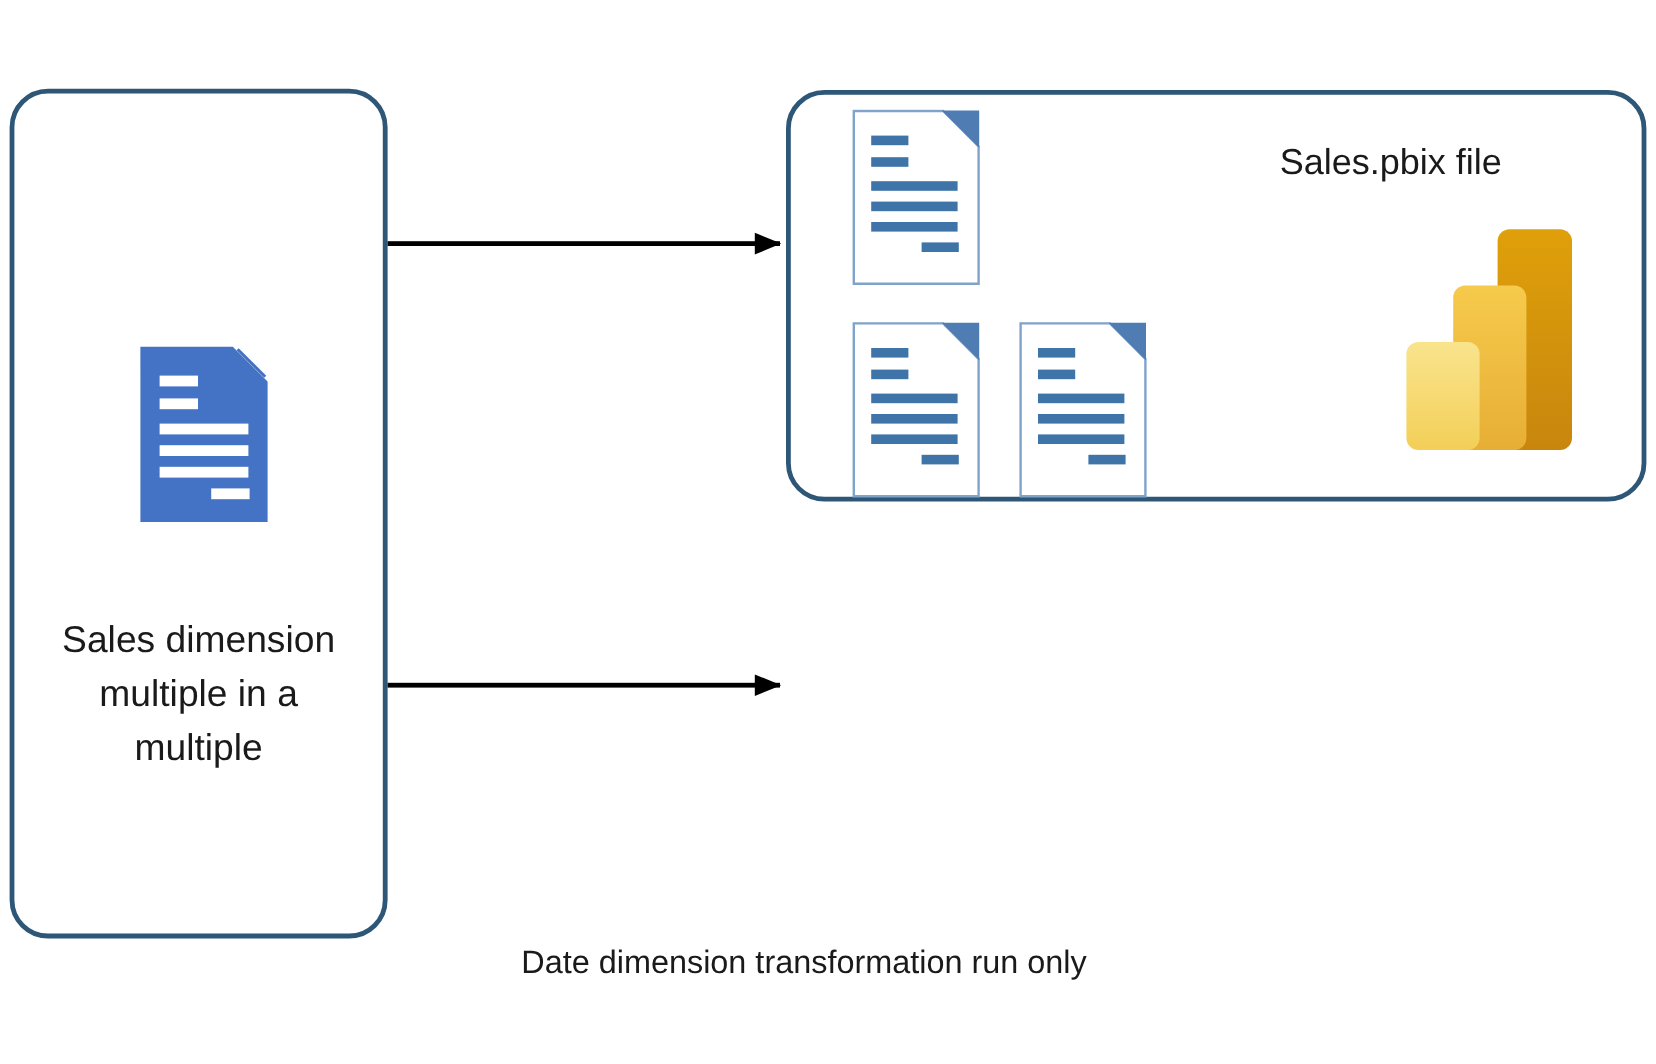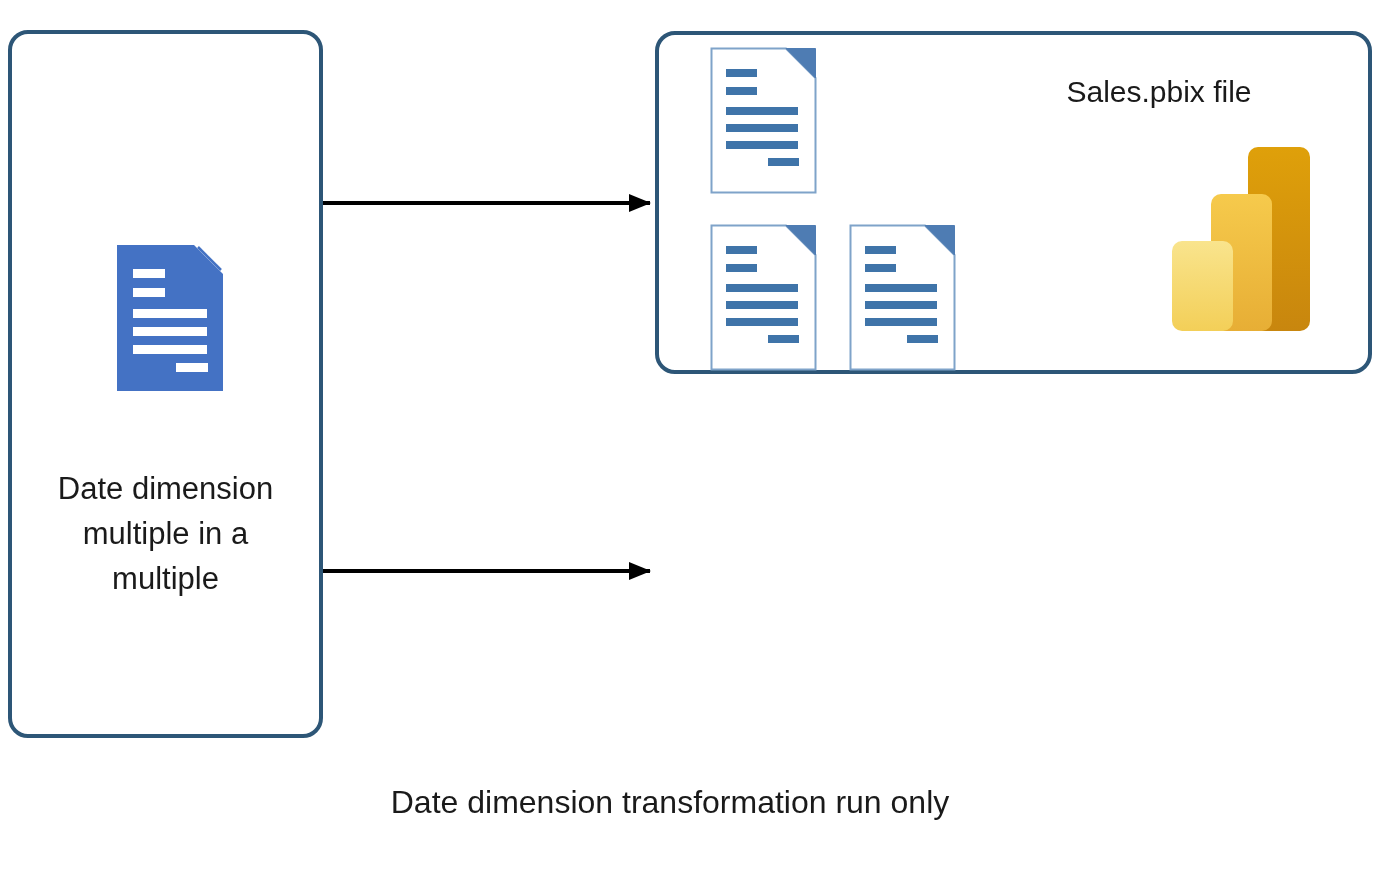--- a/index.html
+++ b/index.html
@@ -8,41 +8,42 @@
     font-family:"Liberation Sans", sans-serif;
     color:var(--text,#1a1a1a);
     position:relative;overflow:hidden;
   }
   .canvas{position:absolute;inset:0;}
 
   
   .rbox{
     position:absolute;
     border:4px solid var(--box-border,#2D5677);
-    border-radius:20px;
+    border-radius:32px;
     background:#ffffff;
     box-sizing:border-box;
+    margin-top:44px;
   }
   .box-source{left:8px;top:30px;width:315px;height:708px;}
   .box-sales{left:655px;top:31px;width:717px;height:343px;}
   .box-inventory{left:655px;top:403px;width:717px;height:341px;}
 
   
   .source-label{
     position:absolute;left:0;top:432px;width:100%;
     text-align:center;font-size:31px;line-height:45px;color:var(--text,#1a1a1a);
   }
   .box-title{
     position:absolute;top:40px;left:330px;width:340px;
     text-align:center;font-size:30px;color:var(--text,#1a1a1a);white-space:nowrap;
   }
   .box-inventory .box-title{top:37px;left:340px;}
   .caption{
     position:absolute;left:80px;top:780px;width:1180px;
-    text-align:center;font-size:32px;line-height:44px;color:var(--text,#1a1a1a);
+    text-align:center;font-size:27px;line-height:44px;color:var(--text,#1a1a1a);
   }
 
   
   .arrow{
     position:absolute;left:323px;width:327px;height:4px;
     background:var(--arrow,#000);
   }
   .arrow-sales{top:201px;}
   .arrow-inventory{top:569px;}
   .arrow .head{
@@ -118,21 +119,21 @@
   </defs>
 </svg>
 
 <div class="canvas">
 
   <div class="rbox box-source">
     <svg class="doc-blue" viewBox="0 0 108 148">
       <use href="#sym-doc-blue"></use>
     </svg>
     <div class="source-label">
-      <div>Date dimension</div>
+      <div>Sales dimension</div>
       <div>multiple in a</div>
       <div>multiple</div>
     </div>
   </div>
 
   <div class="arrow arrow-sales">
     <span class="head"></span>
   </div>
   <div class="arrow arrow-inventory">
     <span class="head"></span>

